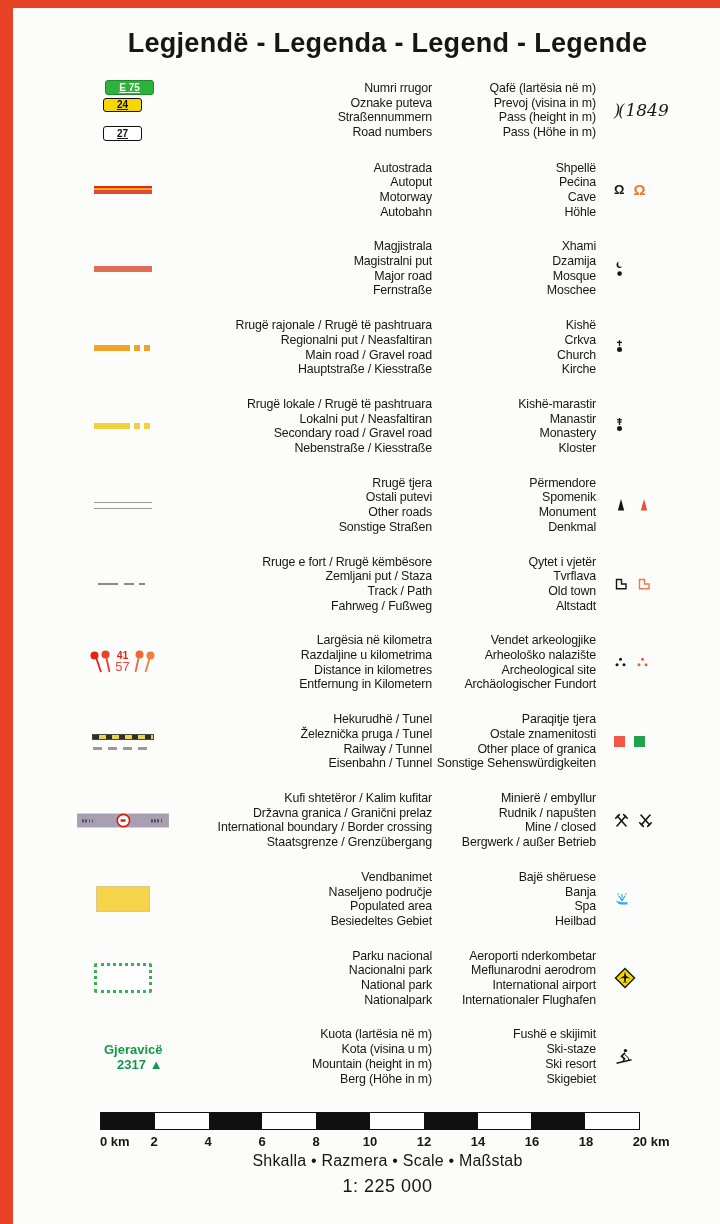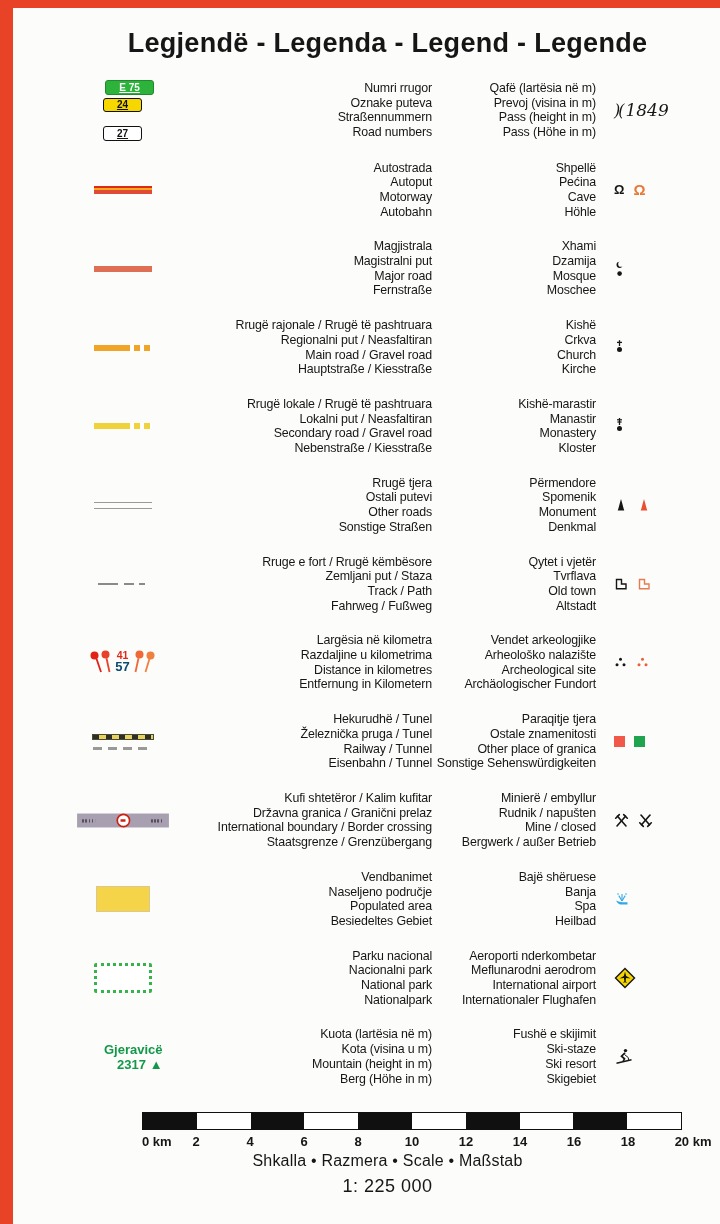--- a/index.html
+++ b/index.html
@@ -39,40 +39,40 @@
   
   .shield-row{display:flex;gap:14px;margin-top:3px;flex-direction:column;}
   .badge{font-size:10px;font-weight:bold;border-radius:3px;padding:.5px 13px;line-height:11.5px;text-decoration:underline;}
   .e75{background:#2db33c;color:#fff;border:1px solid #1f8a2c;margin-left:14px;}
   .y24{background:#f6d800;color:#111;border:1.3px solid #111;}
   .w27{background:#fff;color:#111;border:1.3px solid #111;}
   
   .pins{display:flex;align-items:flex-start;gap:2px;}
   .pin-nums{display:flex;flex-direction:column;align-items:center;line-height:11px;margin-top:1px;}
   .pin-nums .n1{color:#e0281a;font-weight:bold;font-size:10.5px;}
-  .pin-nums .n2{color:#0c4a6e;font-weight:bold;font-size:13px;}
+  .pin-nums .n2{color:#ef4444;font-weight:normal;font-size:13px;}
   
   .bcross{position:relative;width:112px;height:17px;background:#a8a0b0;display:flex;align-items:center;justify-content:center;}
   .bcross .ticks{position:absolute;top:6.5px;width:16px;height:4px;background:repeating-linear-gradient(90deg,#55505e 0 2px,transparent 2px 4px);}
   .bcross .t1{left:6px;} .bcross .t2{right:6px;}
   .noentry{width:13px;height:13px;background:#fff;border:2.2px solid #cc2012;border-radius:50%;display:flex;align-items:center;justify-content:center;}
   .noentry .bar{width:6px;height:2.2px;background:#cc2012;}
   
   .peak{color:#13984a;font-weight:bold;font-size:13px;line-height:15px;text-align:right;width:80px;}
   
   .cave-b{font-size:13px;color:#161616;font-weight:bold;}
   .cave-o{font-size:15px;color:#e87a38;font-weight:bold;}
   .sq{width:11px;height:11px;display:inline-block;}
   .sq.red{background:#f25848;} .sq.green{background:#1fa34c;}
   .pass-wrap{display:flex;align-items:center;gap:3px;}
   .pass-glyph{font-family:"DejaVu Serif","Liberation Serif",serif;font-style:italic;font-size:16px;letter-spacing:-2px;}
   .pass-num{font-family:"DejaVu Serif","Liberation Serif",serif;font-style:italic;font-size:17px;}
   .flipv{transform:scaleY(-1);}
   
-  .scale{position:absolute;left:100px;top:1112px;width:540px;z-index:2;margin-left:42px;}
+  .scale{position:absolute;left:100px;top:1112px;width:540px;z-index:2;}
   .scale-bar{display:flex;height:16px;border:1.6px solid #101010;background:#fff;}
   .scale-bar .seg{flex:1;} .scale-bar .seg.b{background:#101010;}
   .scale-ticks{position:relative;height:18px;margin-top:4px;font-size:13px;font-weight:bold;}
   .scale-ticks span{position:absolute;transform:translateX(-50%);}
   .scale-ticks .first{left:0;transform:none;}
   .scale-ticks .last{left:100%;transform:translateX(-20%);white-space:nowrap;}
   .scale-caption{position:absolute;left:75px;width:625px;top:1152px;text-align:center;font-size:16px;letter-spacing:.2px;}
   .scale-ratio{position:absolute;left:75px;width:625px;top:1176px;text-align:center;font-size:18px;letter-spacing:.5px;}
   svg{display:block;}
 </style>

